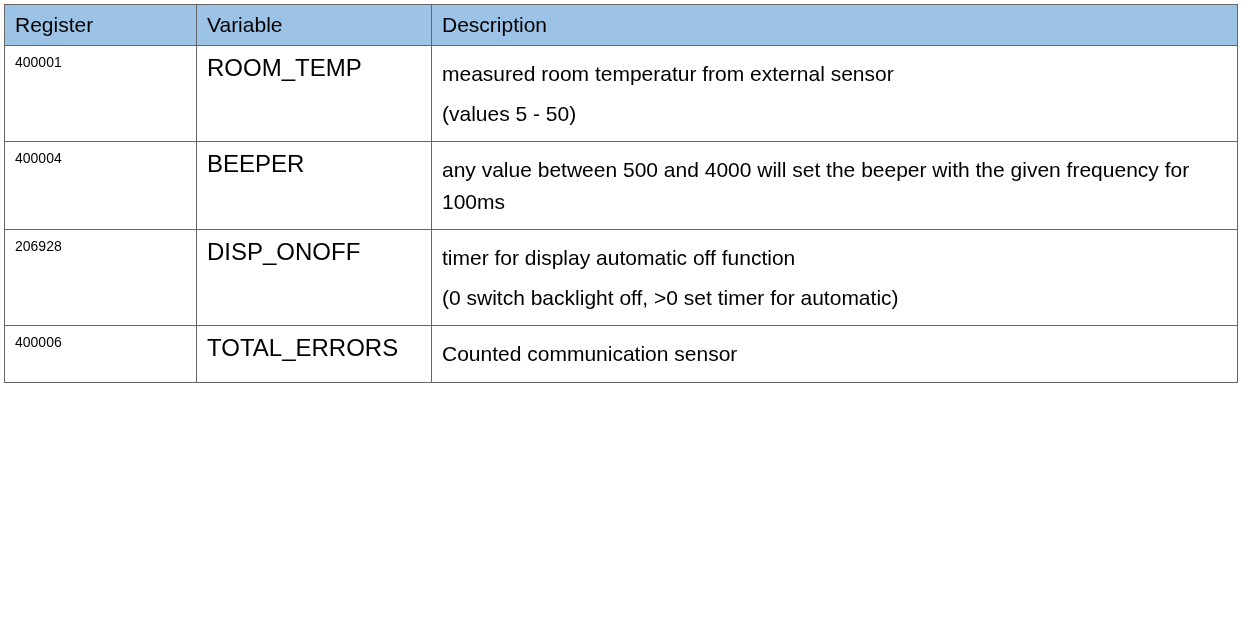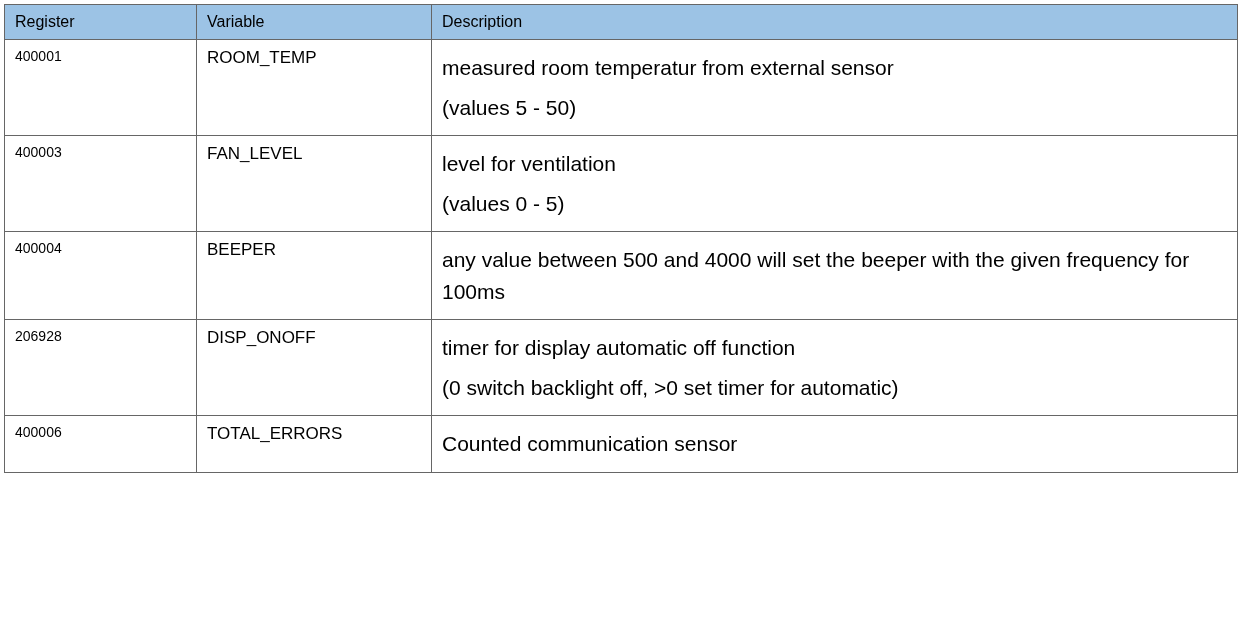--- a/index.html
+++ b/index.html
@@ -24,27 +24,27 @@
     col.c-desc { width: 806px; }
     th, td {
       border: 1px solid #666;
       text-align: left;
       vertical-align: top;
       padding: 8px 10px;
     }
     th {
       background: #9cc3e5;
       font-weight: normal;
-      font-size: 16px;
+      font-size: 21px;
     }
     td.reg {
       font-size: 14px;
     }
     td.var {
-      font-size: 17px;
+      font-size: 24px;
     }
     td.desc {
       font-size: 21px;
       line-height: 1.5;
     }
     td.desc .line {
       padding: 4px 0;
     }
   </style>
 </head>
@@ -66,28 +66,20 @@
   <tbody>
     <tr>
       <td class="reg">400001</td>
       <td class="var">ROOM_TEMP</td>
       <td class="desc">
         <div class="line">measured room temperatur from external sensor</div>
         <div class="line">(values 5 - 50)</div>
       </td>
     </tr>
     <tr>
-      <td class="reg">400003</td>
-      <td class="var">FAN_LEVEL</td>
-      <td class="desc">
-        <div class="line">level for ventilation</div>
-        <div class="line">(values 0 - 5)</div>
-      </td>
-    </tr>
-    <tr>
       <td class="reg">400004</td>
       <td class="var">BEEPER</td>
       <td class="desc">
         <div class="line">any value between 500 and 4000 will set the beeper with the given frequency for 100ms</div>
       </td>
     </tr>
     <tr>
       <td class="reg">206928</td>
       <td class="var">DISP_ONOFF</td>
       <td class="desc">

